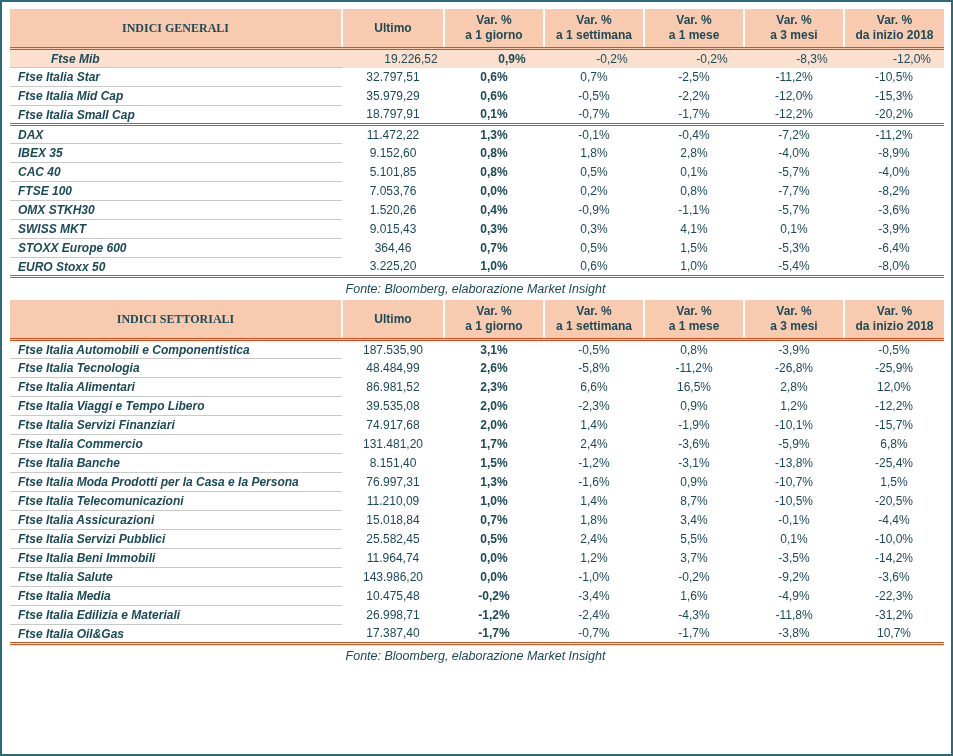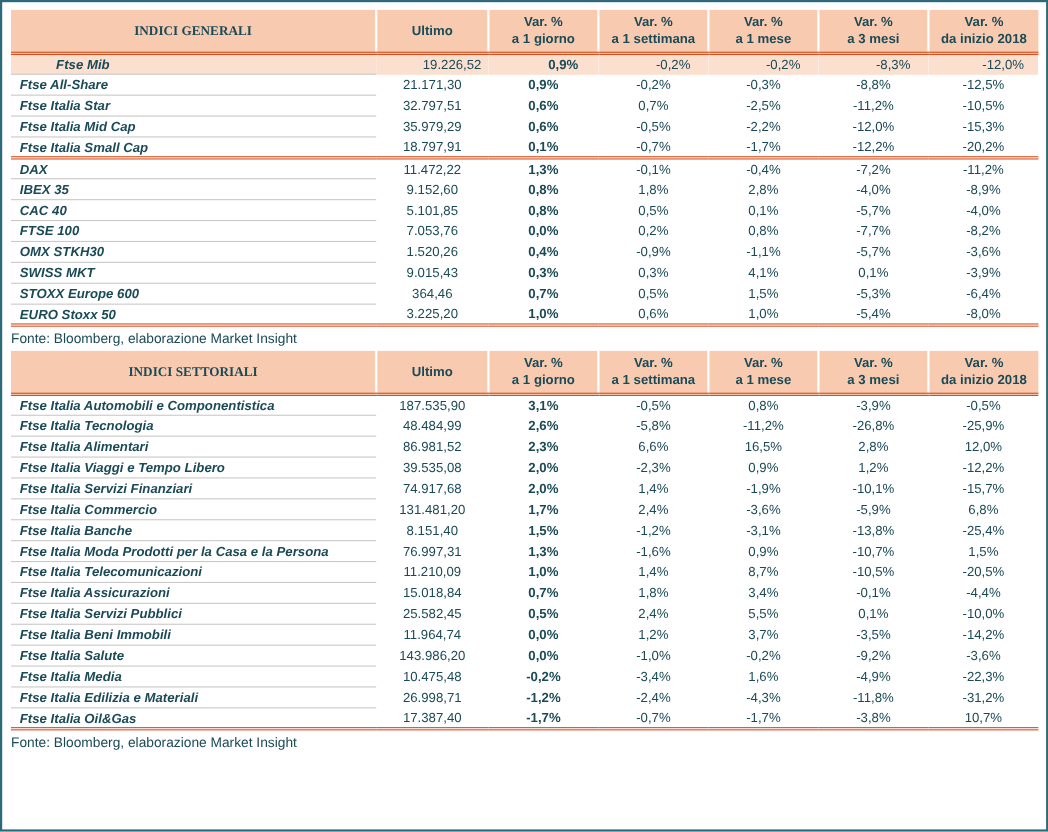--- a/index.html
+++ b/index.html
@@ -53,21 +53,22 @@
     border-bottom: 1px solid #c9c9c9;
   }
   td.bold { font-weight: bold; }
   tbody tr.highlight td { background: var(--highlight-bg, #fbe0d0); padding-left: 41px; }
   tbody tr.sep-after td,
   tbody tr:last-child td {
     border-bottom: 3px double var(--accent, #d94e1f);
   }
 
   .fonte {
-    text-align: left;
+    text-align: center;
+    font-style: italic;
     font-size: 12.5px;
     padding: 4px 2px 0 0;
     color: var(--text, #1b4a57);
   }
 </style>
 </head>
 <body style="--text: #1b4a57; --header-bg: #f8cbb0; --highlight-bg: #fbe0d0; --accent: #d94e1f; border-color: rgb(45, 106, 121);">
 
 <section class="tbl-section">
   <table class="idx">
@@ -110,29 +111,20 @@
         <tr class="highlight">
           <td class="name-cell">Ftse Mib</td>
           <td class="c-num">19.226,52</td>
           <td class="c-num bold">0,9%</td>
           <td class="c-num">-0,2%</td>
           <td class="c-num">-0,2%</td>
           <td class="c-num">-8,3%</td>
           <td class="c-num">-12,0%</td>
         </tr>
         <tr>
-          <td class="name-cell">Ftse All-Share</td>
-          <td class="c-num">21.171,30</td>
-          <td class="c-num bold">0,9%</td>
-          <td class="c-num">-0,2%</td>
-          <td class="c-num">-0,3%</td>
-          <td class="c-num">-8,8%</td>
-          <td class="c-num">-12,5%</td>
-        </tr>
-        <tr>
           <td class="name-cell">Ftse Italia Star</td>
           <td class="c-num">32.797,51</td>
           <td class="c-num bold">0,6%</td>
           <td class="c-num">0,7%</td>
           <td class="c-num">-2,5%</td>
           <td class="c-num">-11,2%</td>
           <td class="c-num">-10,5%</td>
         </tr>
         <tr>
           <td class="name-cell">Ftse Italia Mid Cap</td>

